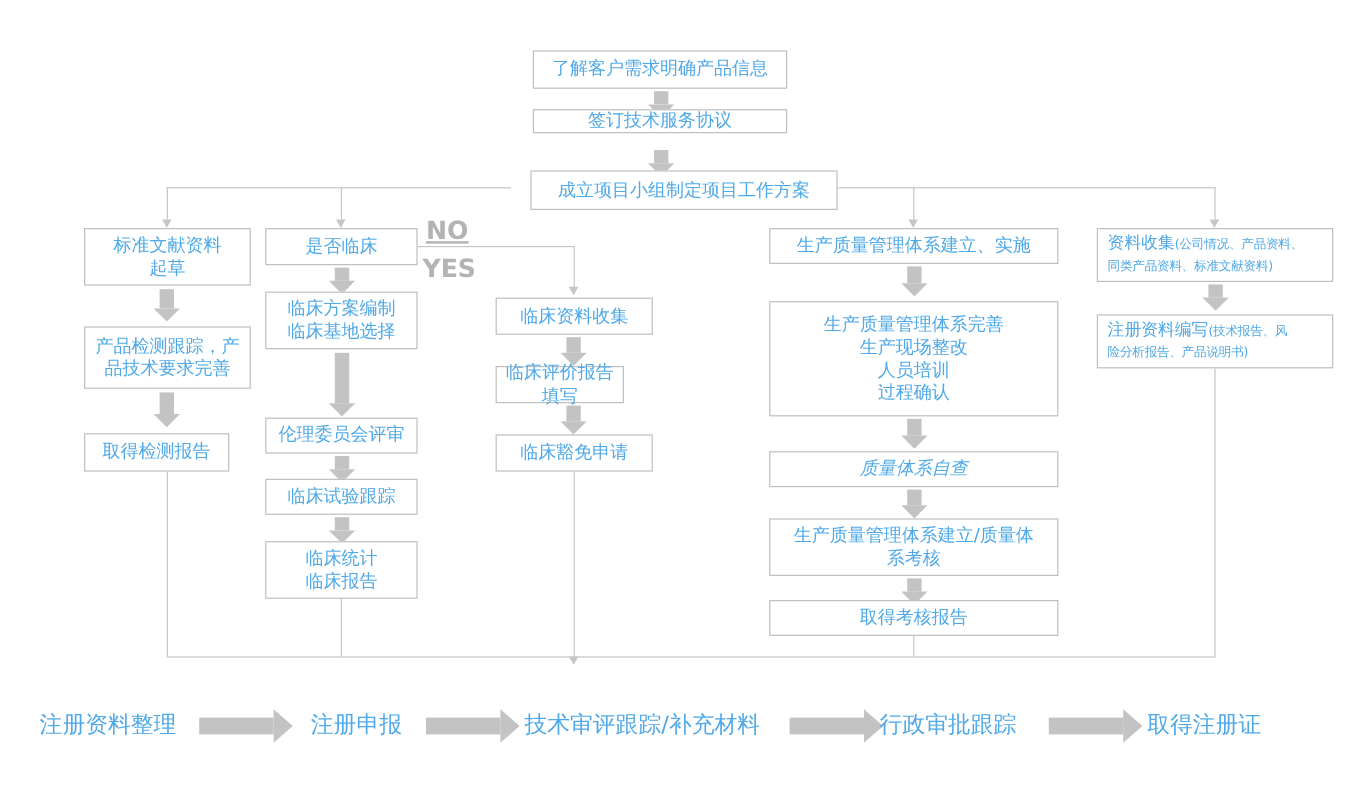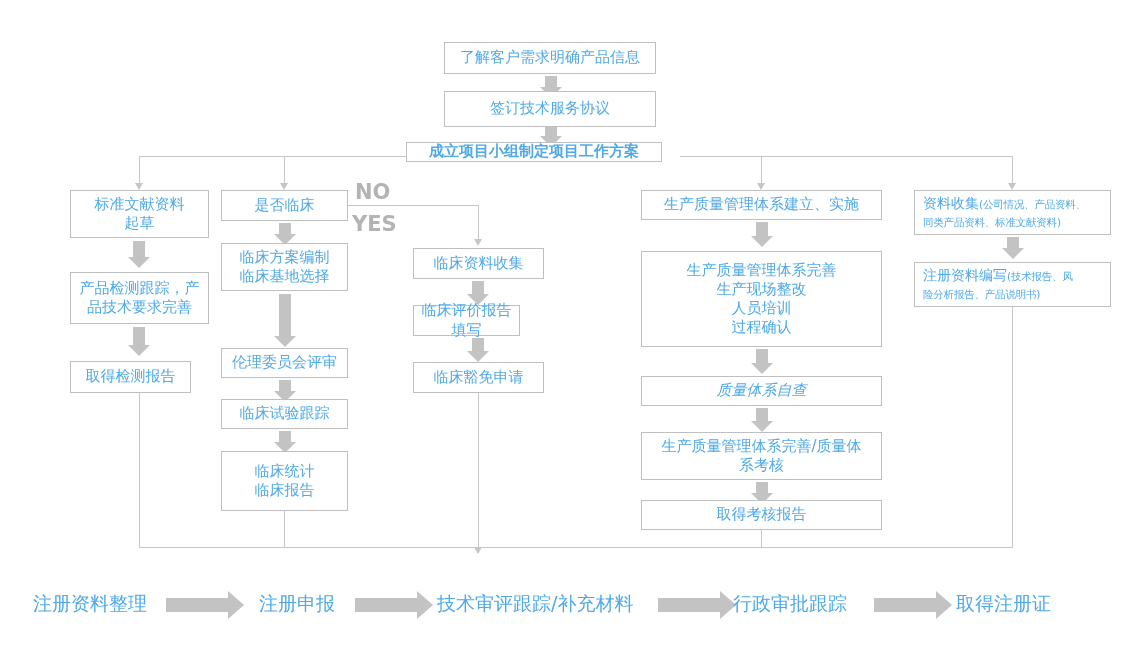--- a/index.html
+++ b/index.html
@@ -116,30 +116,30 @@
 
   <div class="node" style="left:444px; top:42px; width:212px; height:32px;">
     <span class="inner">了解客户需求明确产品信息</span>
   </div>
 
   <div class="barrow" style="left:540px; top:76px; width:22px; height:22px;">
     <div class="shaft" style="left:5px; top:0; width:12px; height:11px;"></div>
     <div class="head" style="left:0px; top:11px;"></div>
   </div>
 
-  <div class="node" style="left:444px; top:91px; width:212px; height:36px;text-align:center;">
+  <div class="node" style="left:444px; top:91px; width:212px; height:20px;text-align:center;">
     <span class="inner">签订技术服务协议</span>
   </div>
 
   <div class="barrow" style="left:540px; top:125px; width:22px; height:22px;">
     <div class="shaft" style="left:5px; top:0; width:12px; height:11px;"></div>
     <div class="head" style="left:0px; top:11px;"></div>
   </div>
 
-  <div class="node" style="left:406px; top:142px; width:256px; height:20px;font-weight:bold;">
+  <div class="node" style="left:442px; top:142px; width:256px; height:33px;">
     <span class="inner">成立项目小组制定项目工作方案</span>
   </div>
 
   <div class="ln h" style="left:139px; top:156px; width:287px;"></div>
   <div class="ln h" style="left:680px; top:156px; width:333px;"></div>
 
   <div class="ln v" style="left:139px; top:156px; height:29px;"></div>
   <div class="tip" style="left:135px; top:183px;"></div>
 
   <div class="ln v" style="left:284px; top:156px; height:29px;"></div>
@@ -178,21 +178,21 @@
   <div class="node" style="left:70px; top:361px; width:121px; height:32px;">
     <span class="inner">取得检测报告</span>
   </div>
 
   <div class="ln v" style="left:139px; top:393px; height:154px;"></div>
 
   <div class="node" style="left:221px; top:190px; width:127px; height:31px;">
     <span class="inner">是否临床</span>
   </div>
 
-  <div class="lbl" style="left:355px; top:180px;">NO</div>
+  <div class="lbl" style="left:355px; top:180px;text-decoration:underline;">NO</div>
   <div class="lbl" style="left:352px; top:212px;">YES</div>
 
   <div class="ln h" style="left:348px; top:205px; width:131px;"></div>
   <div class="ln v" style="left:478px; top:205px; height:36px;"></div>
   <div class="tip" style="left:474px; top:239px;"></div>
 
   <div class="barrow" style="left:274px; top:223px; width:22px; height:22px;">
     <div class="shaft" style="left:5px; top:0; width:12px; height:11px;"></div>
     <div class="head" style="left:0px; top:11px;"></div>
   </div>
@@ -220,21 +220,21 @@
 
   <div class="node" style="left:221px; top:399px; width:127px; height:30px;">
     <span class="inner">临床试验跟踪</span>
   </div>
 
   <div class="barrow" style="left:274px; top:431px; width:22px; height:22px;">
     <div class="shaft" style="left:5px; top:0; width:12px; height:11px;"></div>
     <div class="head" style="left:0px; top:11px;"></div>
   </div>
 
-  <div class="node" style="left:221px; top:451px; width:127px; height:60px;">
+  <div class="node" style="left:221px; top:451px; width:127px; height:48px;">
     <span class="inner">
       <span>临床统计</span><br>
       <span>临床报告</span>
     </span>
   </div>
 
   <div class="ln v" style="left:284px; top:499px; height:48px;"></div>
 
   <div class="node" style="left:413px; top:248px; width:131px; height:31px;">
     <span class="inner">临床资料收集</span>
@@ -287,21 +287,21 @@
     <span class="inner">质量体系自查</span>
   </div>
 
   <div class="barrow" style="left:751px; top:408px; width:22px; height:24px;">
     <div class="shaft" style="left:5px; top:0; width:12px; height:13px;"></div>
     <div class="head" style="left:0px; top:13px;"></div>
   </div>
 
   <div class="node" style="left:641px; top:432px; width:241px; height:48px;">
     <span class="inner">
-      <span>生产质量管理体系完善/质量体</span><br>
+      <span>生产质量管理体系建立/质量体</span><br>
       <span>系考核</span>
     </span>
   </div>
 
   <div class="barrow" style="left:751px; top:482px; width:22px; height:22px;">
     <div class="shaft" style="left:5px; top:0; width:12px; height:11px;"></div>
     <div class="head" style="left:0px; top:11px;"></div>
   </div>
 
   <div class="node" style="left:641px; top:500px; width:241px; height:30px;">

